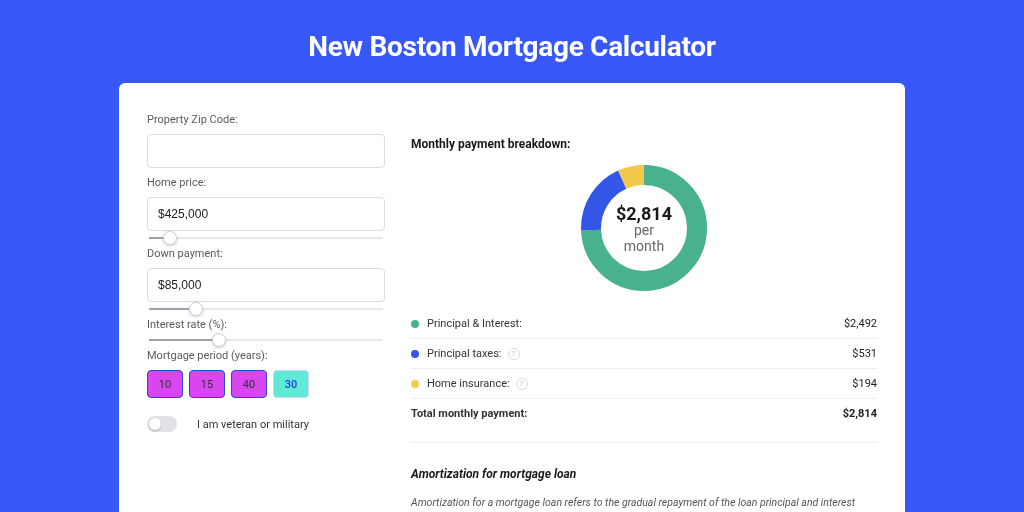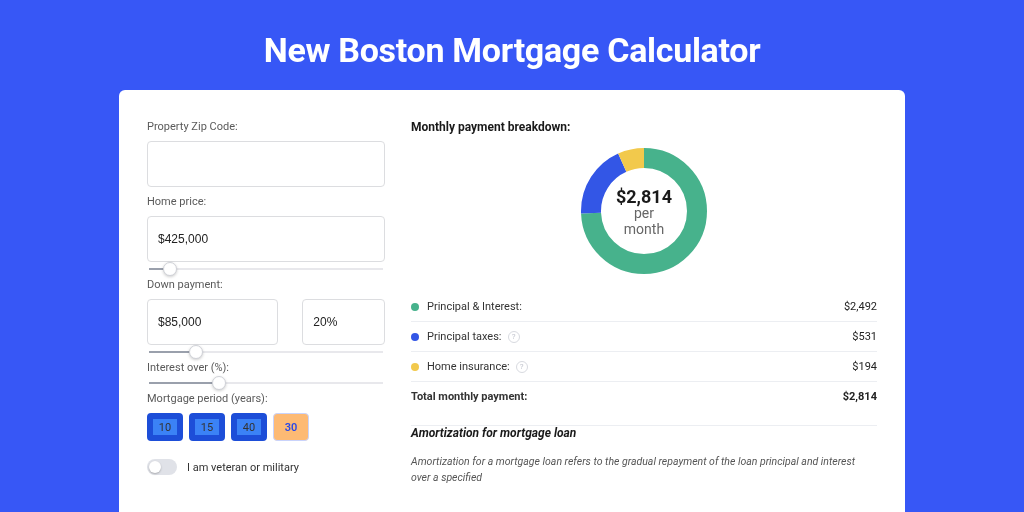--- a/index.html
+++ b/index.html
@@ -9,21 +9,21 @@
   width: 1024px;
   height: 512px;
   overflow: hidden;
 }
 .hero {
   padding: 30px 0 20px;
   text-align: center;
 }
 .hero h1 {
   color: #fff;
-  font-size: 34px;
+  font-size: 28px;
   font-weight: 700;
   letter-spacing: -0.3px;
 }
 .card {
   background: #fff;
   border-radius: 6px 6px 0 0;
   width: 786px;
   margin: 0 auto;
   padding: 30px 28px 30px 28px;
   display: flex;
@@ -35,21 +35,21 @@
 .right {
   flex: 1;
 }
 .field-label {
   font-size: 11px;
   color: #5a5a5a;
   margin-bottom: 8px;
 }
 .text-input {
   width: 100%;
-  height: 46px;
+  height: 34px;
   border: 1px solid #dcdde0;
   border-radius: 4px;
   padding: 0 10px;
   font-size: 12px;
   color: #222;
 }
 .field {
   margin-bottom: 8px;
 }
 .slider-track {
@@ -82,40 +82,40 @@
 .row-pair { display: flex; gap: 24px; }
 .row-pair .text-input:first-child { flex: 1.8; }
 .row-pair .text-input:last-child { flex: 1; }
 .periods {
   display: flex;
   gap: 6px;
 }
 .period-btn {
   width: 36px;
   height: 28px;
-  border: 6px solid #1d4ed8;
+  border: 1px solid #1d4ed8;
   border-radius: 4px;
-  background: #3b82f6;
+  background: #d946ef;
   font-size: 11px;
   color: #333;
   display: flex;
   align-items: center;
   justify-content: center;
   cursor: pointer;
 }
 .period-btn.selected {
-  background: #fdba74;
+  background: #5eead4;
   border: 1px solid #c9d3fb;
   color: #2a49e8;
   font-weight: 600;
 }
 .toggle-row {
   display: flex;
   align-items: center;
-  gap: 10px;
+  gap: 20px;
   margin-top: 18px;
 }
 .toggle {
   width: 30px;
   height: 16px;
   border-radius: 8px;
   background: #e0e2e8;
   position: relative;
 }
 .toggle-knob {
@@ -130,20 +130,21 @@
 }
 .toggle-label {
   font-size: 11px;
   color: #333;
 }
 .section-title {
   font-size: 12px;
   font-weight: 700;
   color: #1a1a1a;
   margin-bottom: 14px;
+  margin-top: 24px;
 }
 .donut-wrap {
   display: flex;
   justify-content: center;
   margin: 8px 0 18px;
 }
 .donut {
   position: relative;
   width: 126px;
   height: 126px;
@@ -234,31 +235,30 @@
         <div class="slider-line"></div>
         <div class="slider-fill" style="width: 9%;"></div>
         <div class="slider-thumb" style="left: calc(9% - 7px);"></div>
       </div>
     </div>
 
     <div class="field">
       <div class="field-label">Down payment:</div>
       <div class="row-pair">
         <input class="text-input" type="text" value="$85,000" style="">
-        <input class="text-input" type="text" value="20%" style="">
       </div>
       <div class="slider-track">
         <div class="slider-line"></div>
         <div class="slider-fill" style="width: 20%;"></div>
         <div class="slider-thumb" style="left: calc(20% - 7px);"></div>
       </div>
     </div>
 
     <div class="field">
-      <div class="field-label">Interest over (%):</div>
+      <div class="field-label">Interest rate (%):</div>
       <div class="slider-track">
         <div class="slider-line"></div>
         <div class="slider-fill" style="width: 30%;"></div>
         <div class="slider-thumb" style="left: calc(30% - 7px);"></div>
       </div>
     </div>
 
     <div class="field">
       <div class="field-label">Mortgage period (years):</div>
       <div class="periods">

